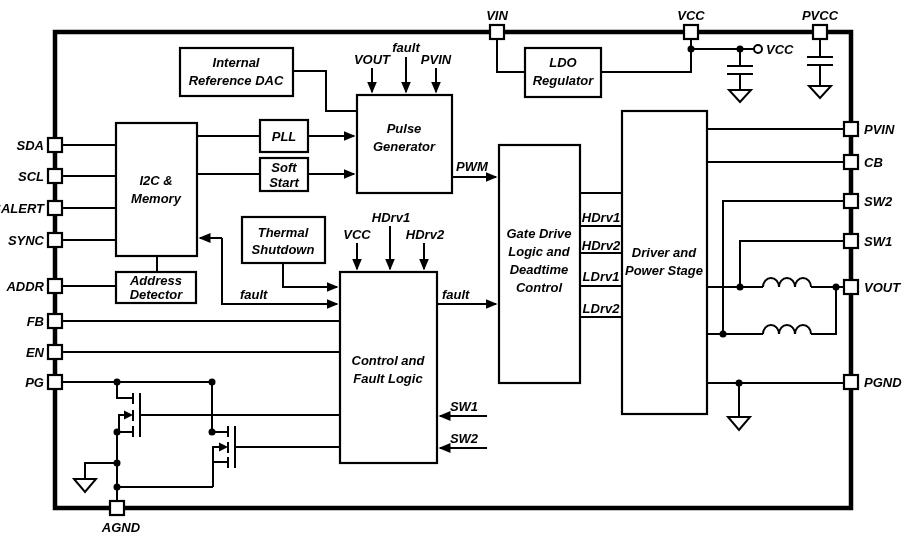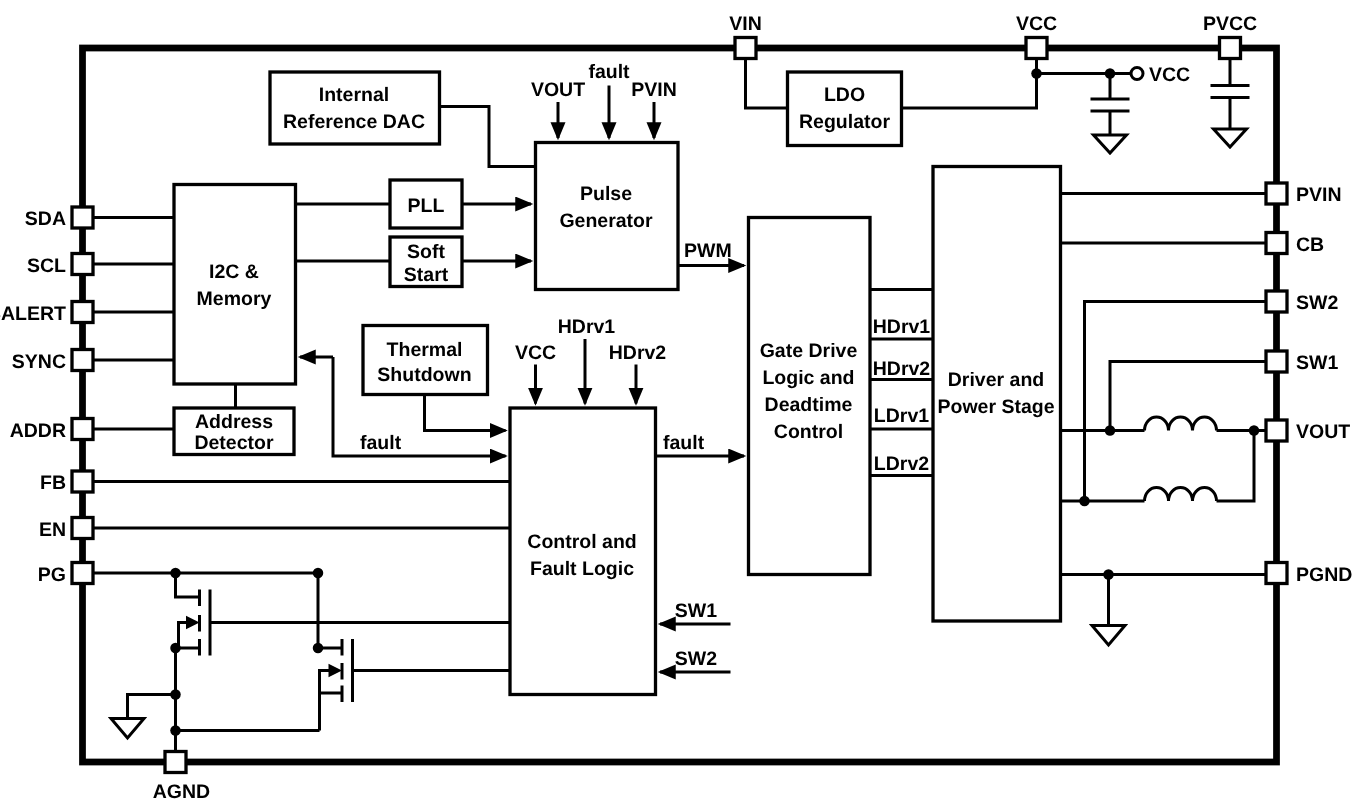--- a/index.html
+++ b/index.html
@@ -1,16 +1,16 @@
 <!DOCTYPE html>
 <html><head>
 <meta charset="utf-8">
 <style>
   html,body{margin:0;padding:0;background:#ffffff;}
-  .stage{position:relative;width:904px;height:541px;background:#ffffff;overflow:hidden;}
+  .stage{position:relative;width:904px;height:541px;background:#ffffff;overflow:hidden;font-style:italic;}
   svg{display:block;}
   .wire{stroke:#000;stroke-width:2;fill:none;}
   .border{stroke:#000;stroke-width:4.5;fill:none;}
   .block{fill:#fff;stroke:#000;stroke-width:2.2;}
   .pin{fill:#fff;stroke:#000;stroke-width:2.2;}
   .dot{fill:#000;stroke:none;}
   .gnd{fill:#fff;stroke:#000;stroke-width:2;}
   .ocirc{fill:#fff;stroke:#000;stroke-width:2;}
   .arrowpoly{fill:#000;stroke:none;}
   text{font-family:"Liberation Sans","DejaVu Sans",sans-serif;font-size:13px;font-weight:bold;fill:#000;}

